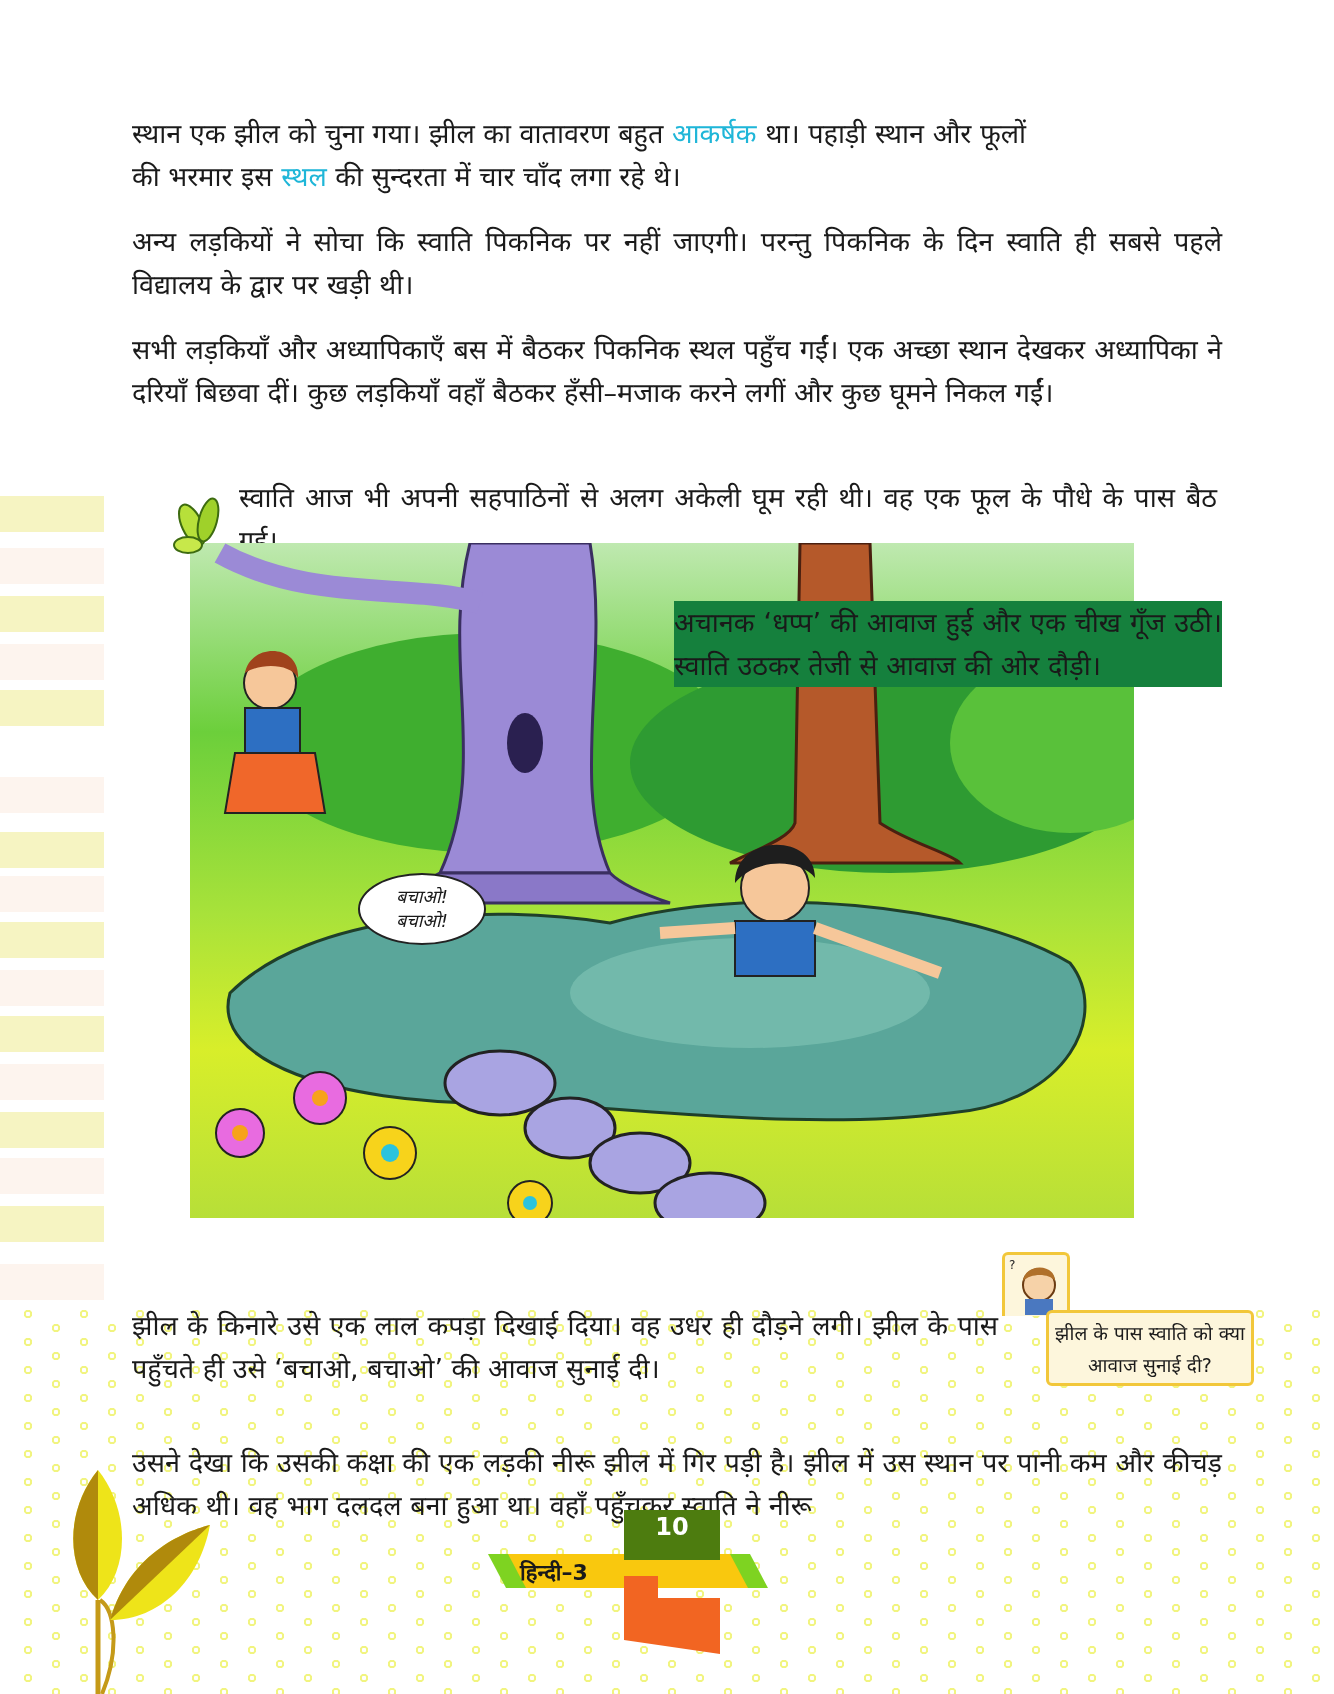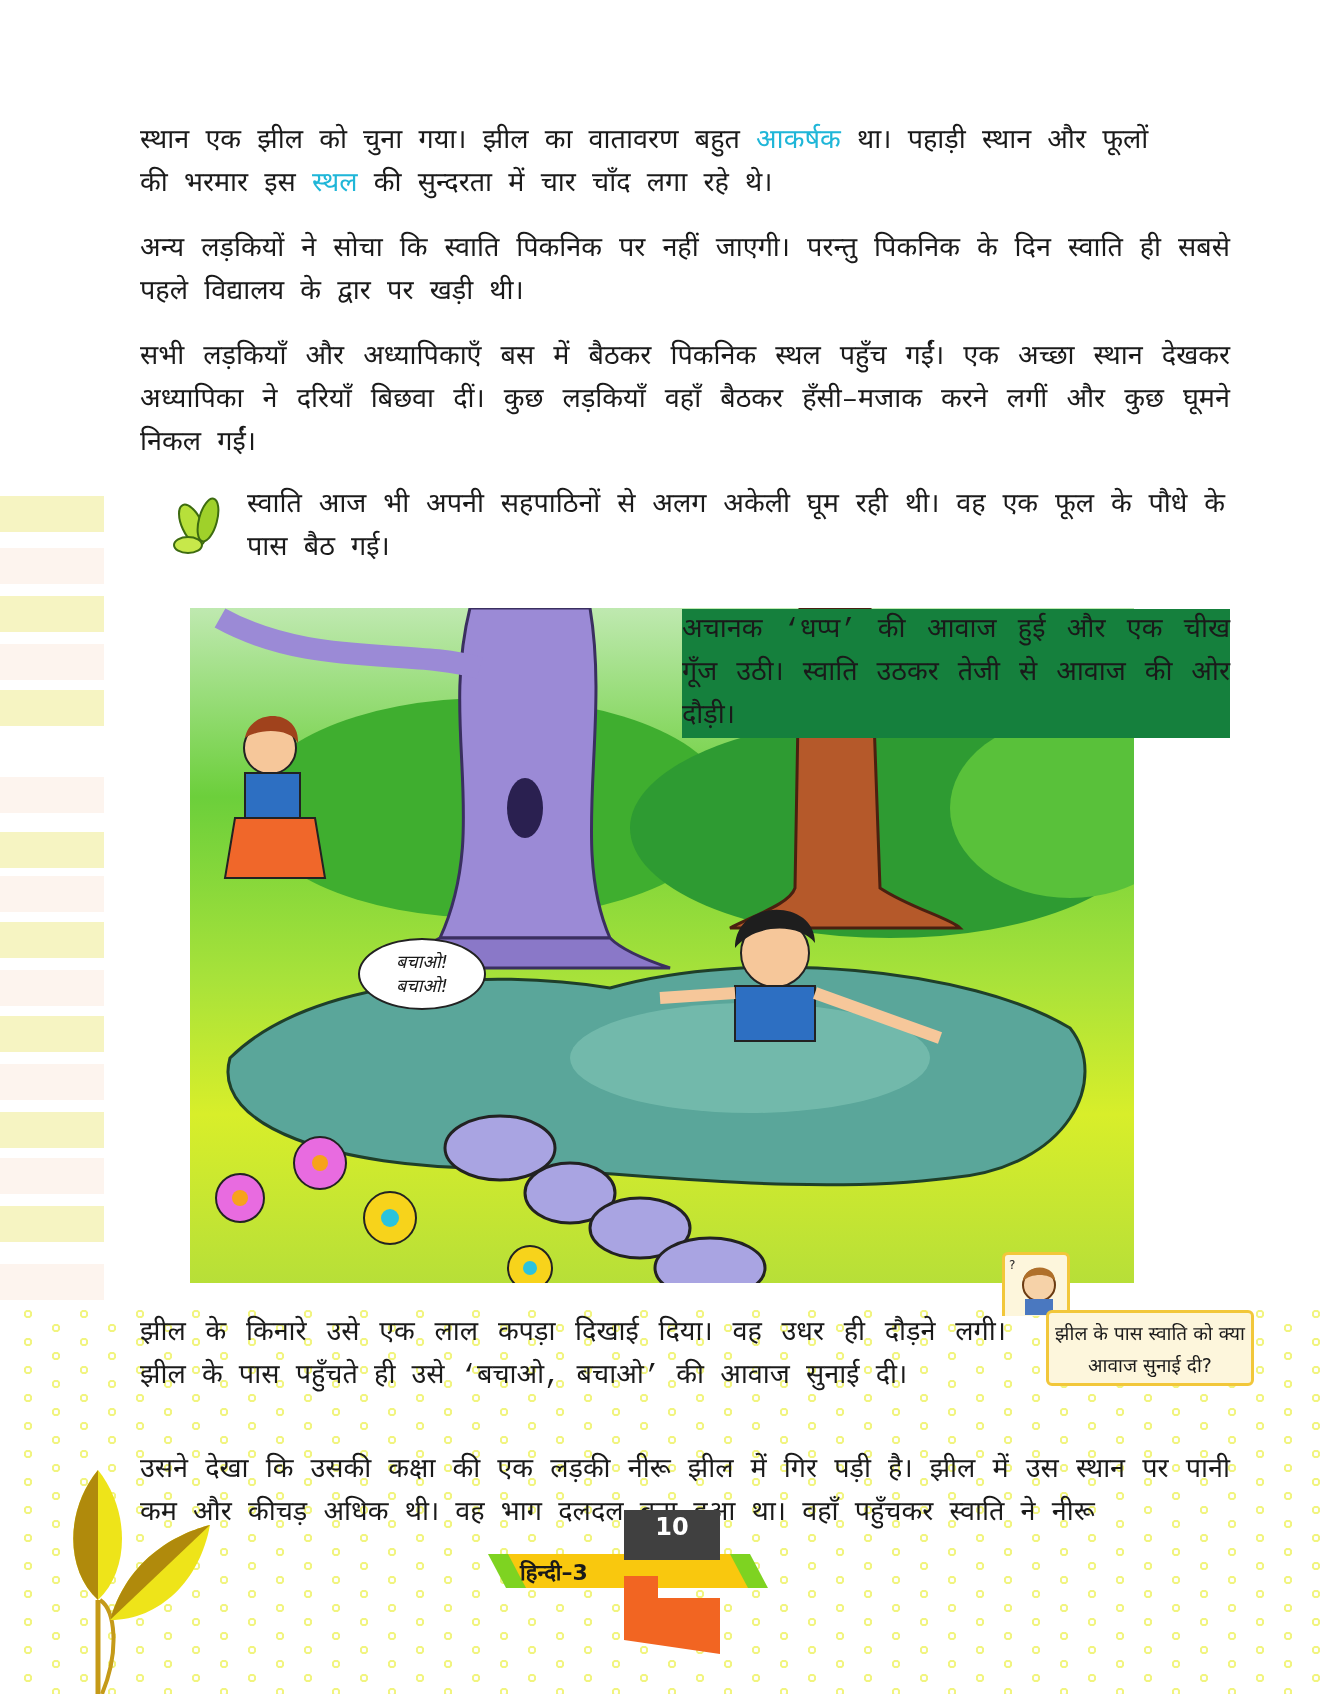--- a/index.html
+++ b/index.html
@@ -22,45 +22,45 @@
     background-image:
       radial-gradient(circle, transparent 2px, #eef26a 2.5px, #eef26a 4px, transparent 4.5px);
     background-size: 56px 28px;
     opacity: 0.85;
   }
   .stripe { position: absolute; left: 0; width: 104px; height: 36px; }
   .stripe.y { background: #f6f4c2; }
   .stripe.p { background: #fdf4ee; }
   .para {
     position: absolute; font-size: 27px; line-height: 43px; text-align: justify;
-    text-align-last: left; margin: 16px; font-family: Liberation Mono, monospace;
+    text-align-last: left; margin: 8px;
   }
   .para .hl { color: #1fb6d8; }
   .illus {
-    position: absolute; left: 190px; top: 608px; width: 944px; height: 675px;
+    position: absolute; left: 190px; top: 543px; width: 944px; height: 675px;
     background: linear-gradient(180deg, #bfe9b0 0%, #6ccf3b 28%, #a8e23a 55%, #d8ee2a 75%, #b7df38 100%);
     overflow: hidden;
   }
   .question-box {
     position: absolute; left: 1046px; top: 1310px; width: 208px; height: 76px;
     background: #fdf6dc; border: 3px solid #f2c73a; border-radius: 6px;
     font-size: 19px; line-height: 32px; text-align: center; padding: 4px 4px;
     box-sizing: border-box;
   }
   .question-avatar {
     position: absolute; left: 1002px; top: 1252px; width: 68px; height: 64px;
     background: #fdf6dc; border: 3px solid #f2c73a; border-bottom: none;
     border-radius: 6px 6px 0 0; box-sizing: border-box;
   }
   .footer-label {
     position: absolute; left: 520px; top: 1516px; font-size: 22px; font-weight: bold; margin-top: 40px;
   }
   .page-num {
     position: absolute; left: 624px; top: 1510px; width: 96px; height: 50px;
-    background: #404040; color: #fff; font-weight: bold; font-size: 24px;
+    background: #4d7c0f; color: #fff; font-weight: bold; font-size: 24px;
     text-align: center; line-height: 34px;
   }
 </style>
 </head>
 <body>
 
 <div class="dots"></div>
 <div class="dots2"></div>
 
 <div class="stripe y" style="top:496px"></div>

